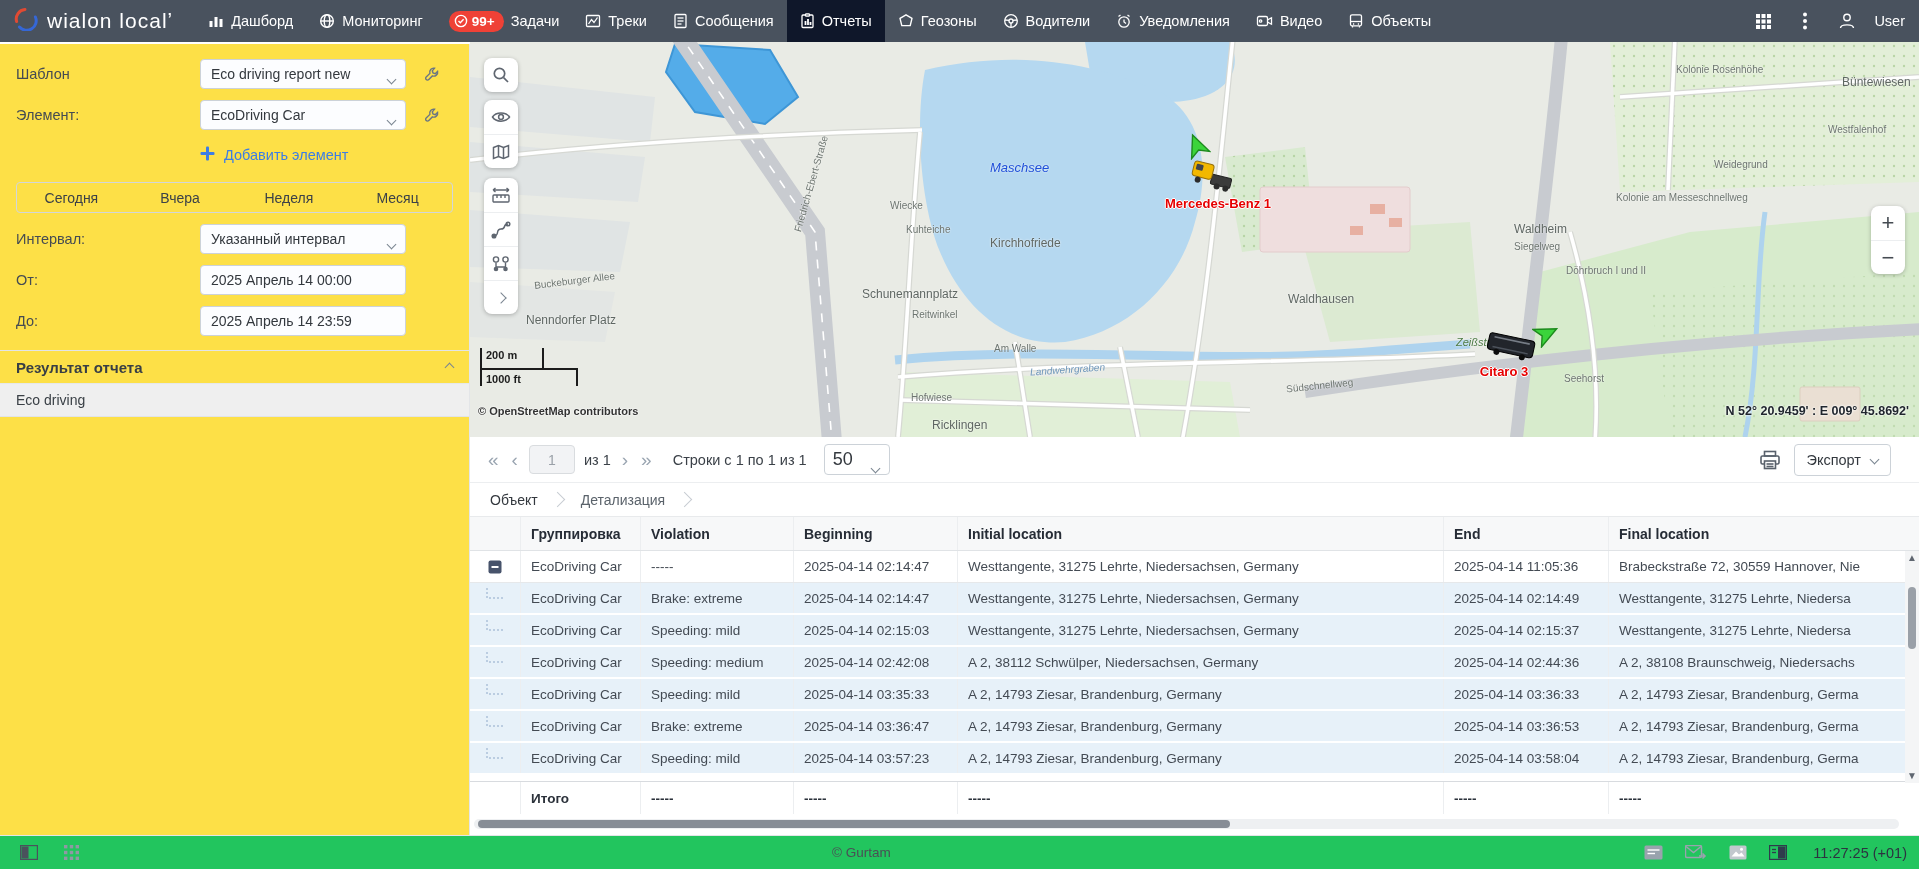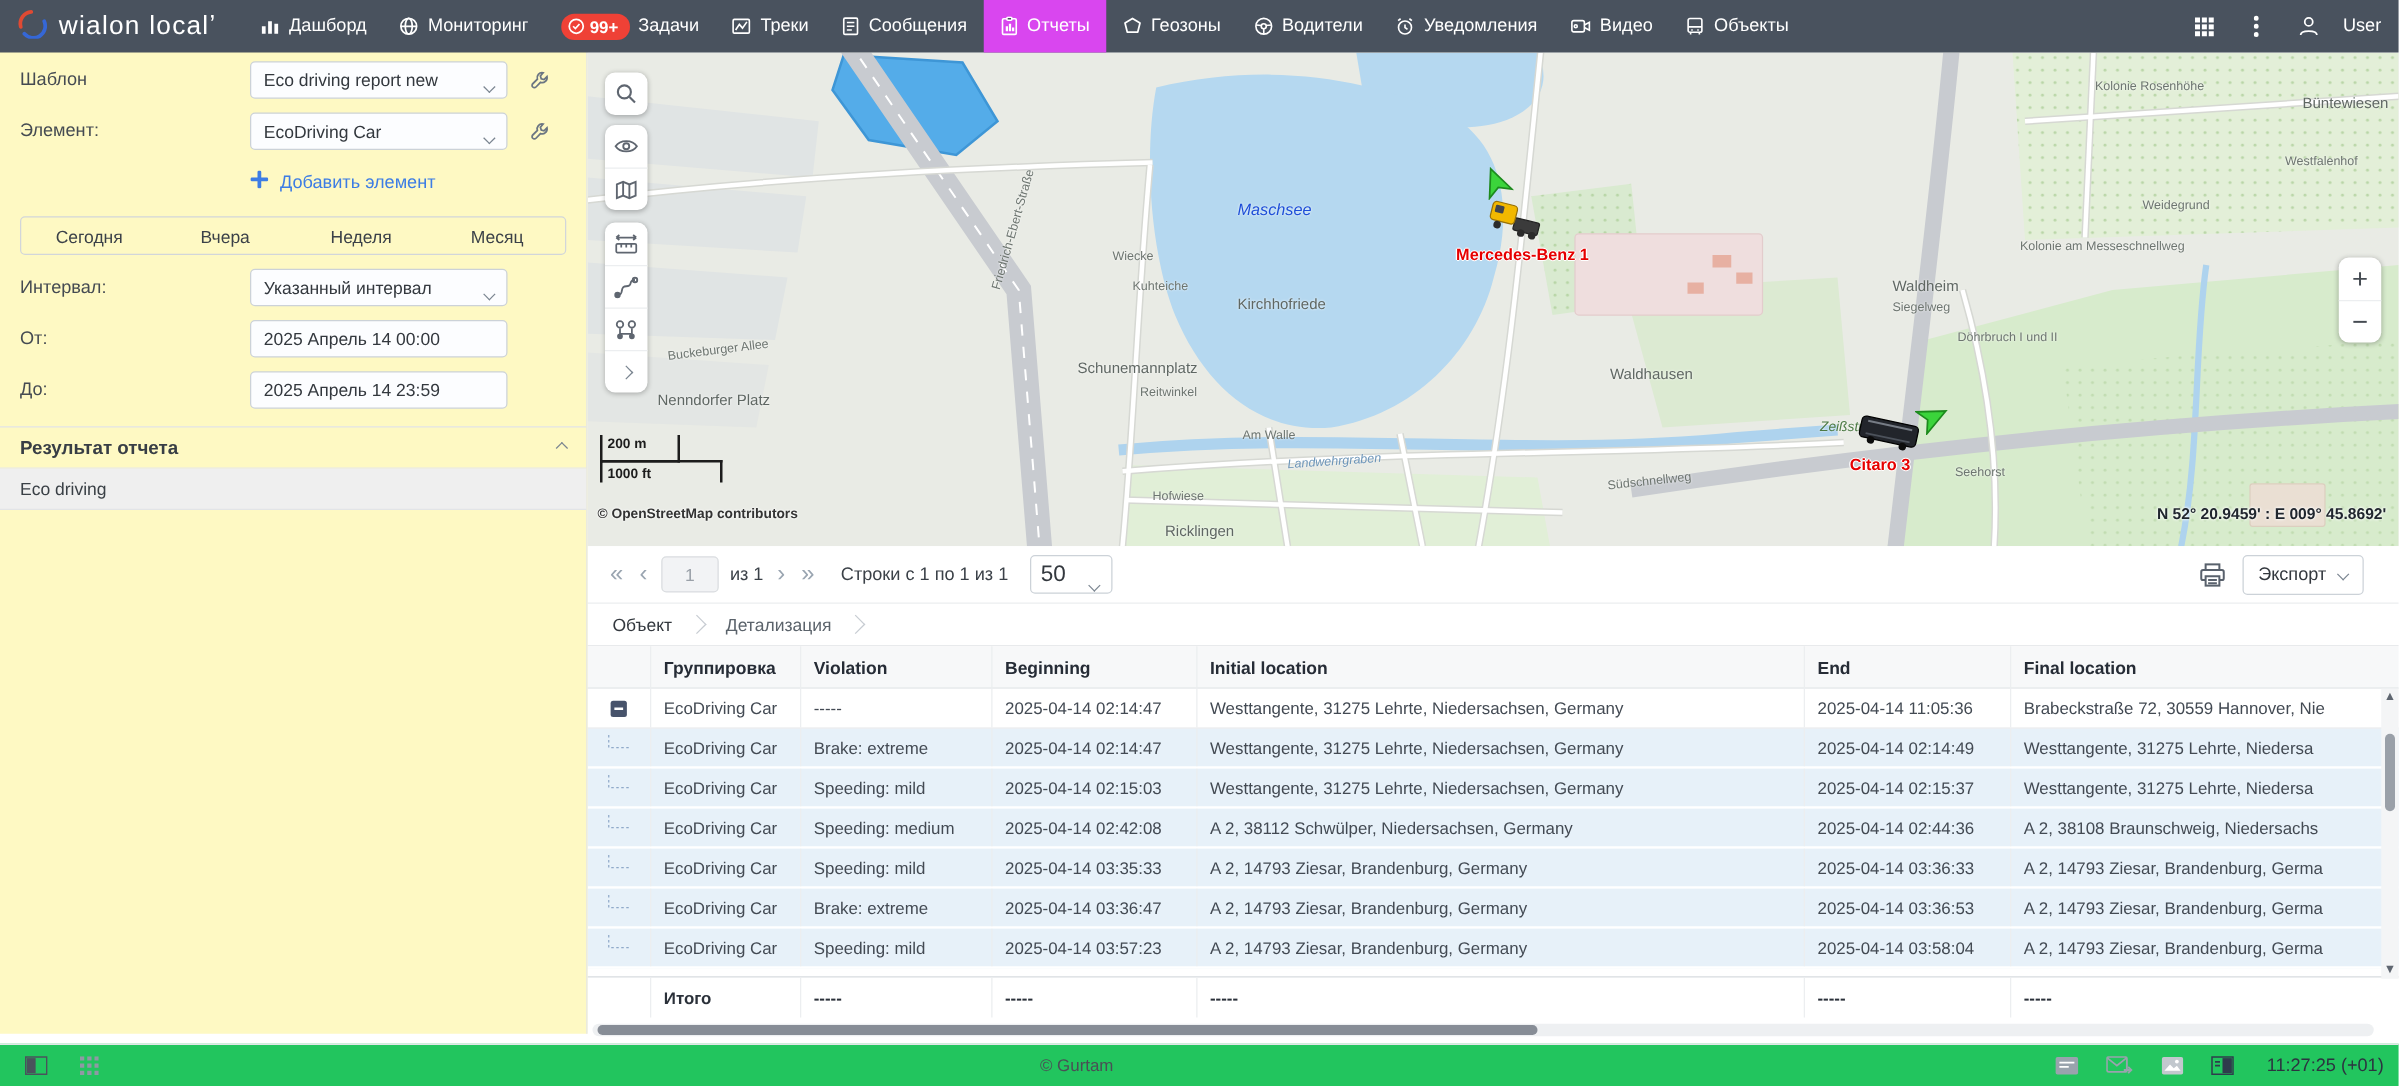--- a/index.html
+++ b/index.html
@@ -7,33 +7,33 @@
     font-family:"Liberation Sans", sans-serif; }
   .stage { position:relative; width:1919px; height:869px; overflow:hidden; }
 
   
   .navbar { position:absolute; left:0; top:0; width:1919px; height:42px;
     background:#49525e; color:#fff; display:flex; align-items:stretch; z-index:50; }
   .logo { display:flex; align-items:center; gap:9px; padding:0 22px 0 14px; }
   .logo-text { font-size:21px; letter-spacing:1px; color:#fff; font-weight:normal; }
   .nav-item { display:flex; align-items:center; gap:7px; padding:0 13px; font-size:14.5px;
     cursor:pointer; white-space:nowrap; }
-  .nav-item.active { background:#d946ef; }
+  .nav-item.active { background:#0f172a; }
   .nav-ic { display:flex; align-items:center; }
   .nav-ic svg { display:block; }
   .badge { background:#ef4136; border-radius:11px; height:21px; padding:0 9px 0 5px;
     display:flex; align-items:center; gap:4px; font-size:13.5px; font-weight:bold; }
   .nav-spacer { flex:1; }
   .nav-right { display:flex; align-items:center; gap:8px; padding-right:14px; }
   .nav-icon-btn { width:34px; height:34px; display:flex; align-items:center; justify-content:center;
     cursor:pointer; }
   .user-label { font-size:14.5px; margin-left:2px; }
 
   
-  .sidebar { position:absolute; left:0; top:34px; width:470px; height:793px; background:#fef9c3;
+  .sidebar { position:absolute; left:0; top:44px; width:470px; height:793px; background:#fde047;
     border-right:1px solid #e3e5e8; z-index:20; }
   .form-row { display:flex; align-items:center; padding:0 16px; margin-top:11px; }
   .form-label { width:184px; font-size:14.5px; color:#454b52; }
   .select { position:relative; width:206px; height:30px; border:1px solid #ccd2d8; border-radius:4px;
     background:#fcfdff; display:flex; align-items:center; padding:0 26px 0 10px; font-size:14px;
     color:#33383e; cursor:pointer; white-space:nowrap; overflow:hidden; }
   .chev { display:inline-block; width:7px; height:7px; border-right:1.6px solid #7a8590;
     border-bottom:1.6px solid #7a8590; transform:rotate(45deg); }
   .chev.up { transform:rotate(-135deg); }
   .sel-chev { position:absolute; right:10px; top:10px; }
@@ -461,21 +461,21 @@
     </svg>
 
     <span class="map-label water" style="left:520px;top:118px;">Maschsee</span>
     <span class="map-label" style="left:420px;top:158px;">Wiecke</span>
     <span class="map-label" style="left:436px;top:182px;">Kuhteiche</span>
     <span class="map-label big" style="left:520px;top:194px;">Kirchhofriede</span>
     <span class="map-label big" style="left:392px;top:245px;">Schunemannplatz</span>
     <span class="map-label" style="left:442px;top:267px;">Reitwinkel</span>
     <span class="map-label big" style="left:818px;top:250px;">Waldhausen</span>
     <span class="map-label" style="left:524px;top:301px;">Am Walle</span>
-    <span class="map-label" style="left:452px;top:350px;">Hofwiese</span>
+    <span class="map-label" style="left:441px;top:350px;">Hofwiese</span>
     <span class="map-label big" style="left:462px;top:376px;">Ricklingen</span>
     <span class="map-label big" style="left:56px;top:271px;">Nenndorfer Platz</span>
     <span class="map-label" style="left:64px;top:233px;transform:rotate(-7deg);">Buckeburger Allee</span>
     <span class="map-label big" style="left:1044px;top:180px;">Waldheim</span>
     <span class="map-label" style="left:1206px;top:22px;">Kolonie Rosenhöhe</span>
     <span class="map-label big" style="left:1372px;top:33px;">Büntewiesen</span>
     <span class="map-label" style="left:1358px;top:82px;">Westfalenhof</span>
     <span class="map-label" style="left:1244px;top:117px;">Weidegrund</span>
     <span class="map-label" style="left:1146px;top:150px;">Kolonie am Messeschnellweg</span>
     <span class="map-label" style="left:1044px;top:199px;">Siegelweg</span>

